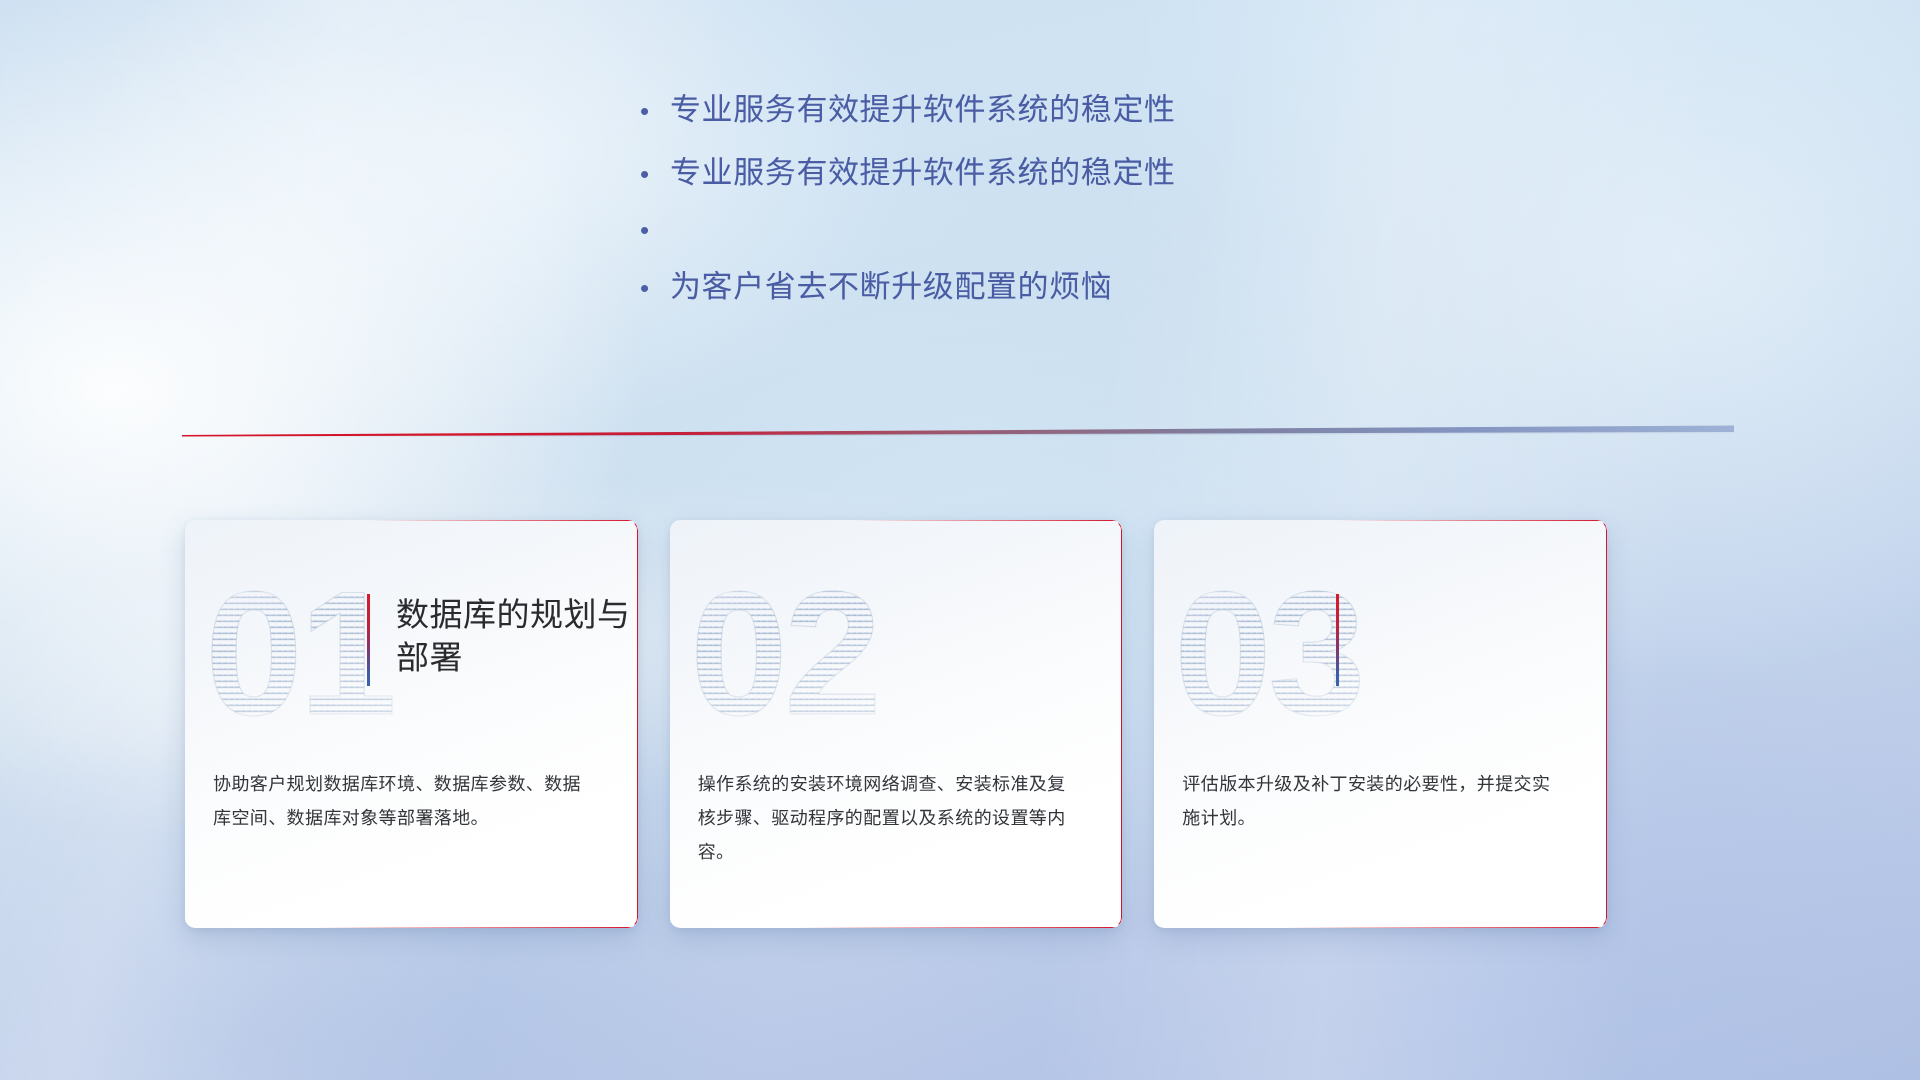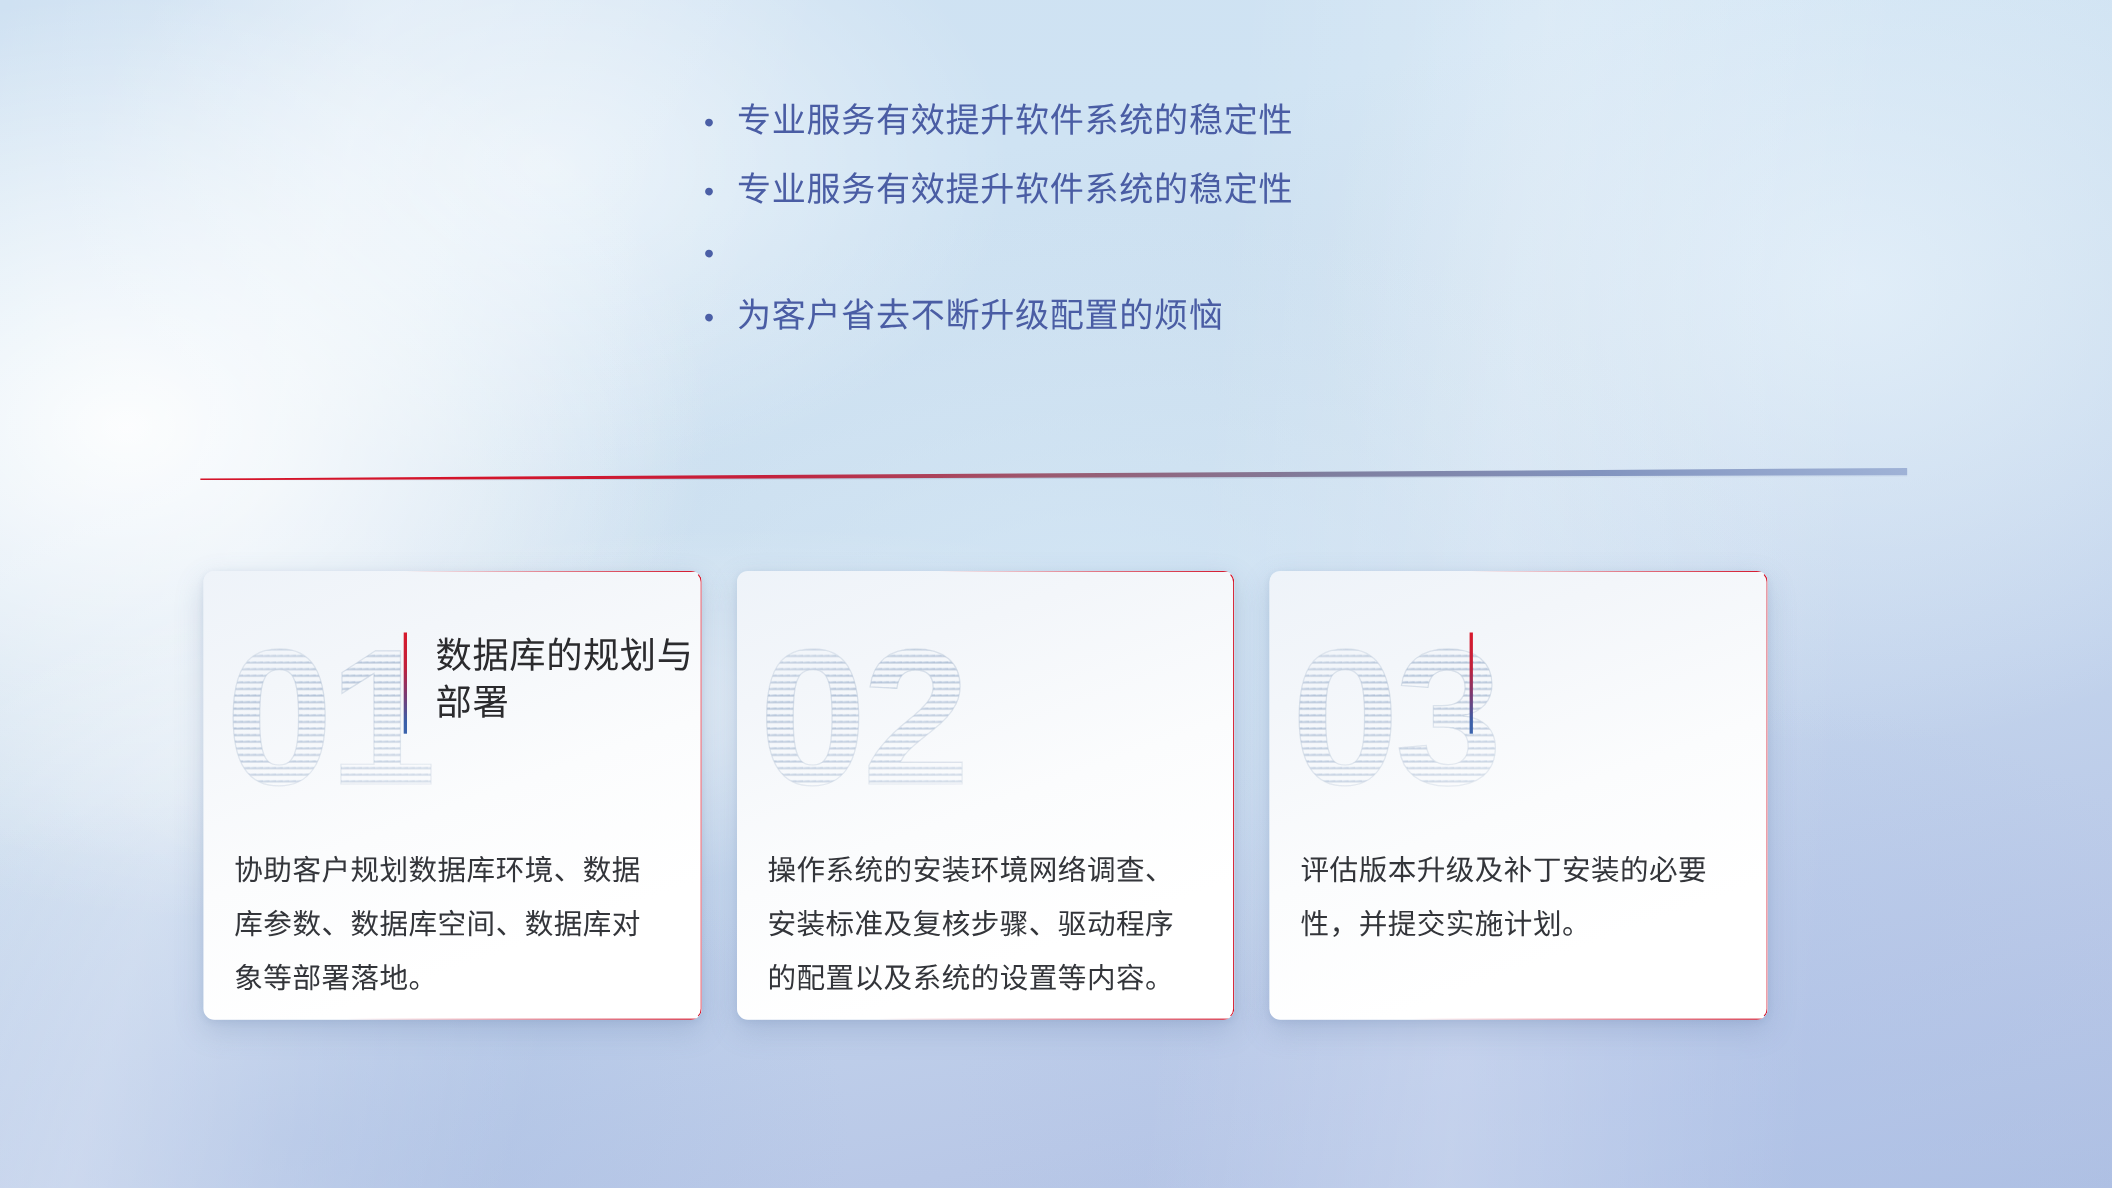--- a/index.html
+++ b/index.html
@@ -81,20 +81,21 @@
   .divider-wrap svg{ display:block; width:100%; height:100%; }
 
   
   .cards{
     position:absolute;
     left:185px; top:519px;
     width:1422px; height:410px;
     display:flex;
     gap:32px;
     z-index:5;
+    align-items:center;
   }
   .card{
     position:relative;
     width:495px; height:408px;
     border-radius:10px;
     background:
       linear-gradient(160deg, #eef3f9 0%, #f3f6fa 22%, #fbfcfd 52%, #ffffff 78%, #ffffff 100%);
     box-shadow:0 10px 26px rgba(86,112,160,0.22), 0 2px 6px rgba(86,112,160,0.12);
     overflow:hidden;
   }
@@ -127,21 +128,21 @@
     left:12px; top:34px;
     width:250px; height:190px;
     z-index:1;
     pointer-events:none;
   }
   .ghost-number svg{ display:block; width:100%; height:100%; }
 
   
   .card-head{
     position:absolute;
-    left:182px; top:56px;
+    left:182px; top:74px;
     display:flex;
     align-items:flex-start;
     z-index:2;
   }
   .v-rule{
     width:3px;
     height:92px;
     flex:0 0 3px;
     margin-right:26px;
     background:linear-gradient(to bottom,#d8192c 0%, #c1203a 34%, #7a3a72 62%, #3a5ea8 88%, #3a63ad 100%);
@@ -153,21 +154,21 @@
     font-weight:500;
     letter-spacing:0.5px;
     max-width:250px;
   }
 
   
   .card-body{
     position:absolute;
     left:28px; right:44px;
     top:248px;
-    font-size:26px;
+    font-size:18px;
     line-height:1.88;
     color:#33353a;
     letter-spacing:0.4px;
     z-index:2;
   }
 </style>
 </head>
 <body>
 
 <div id="stage">

